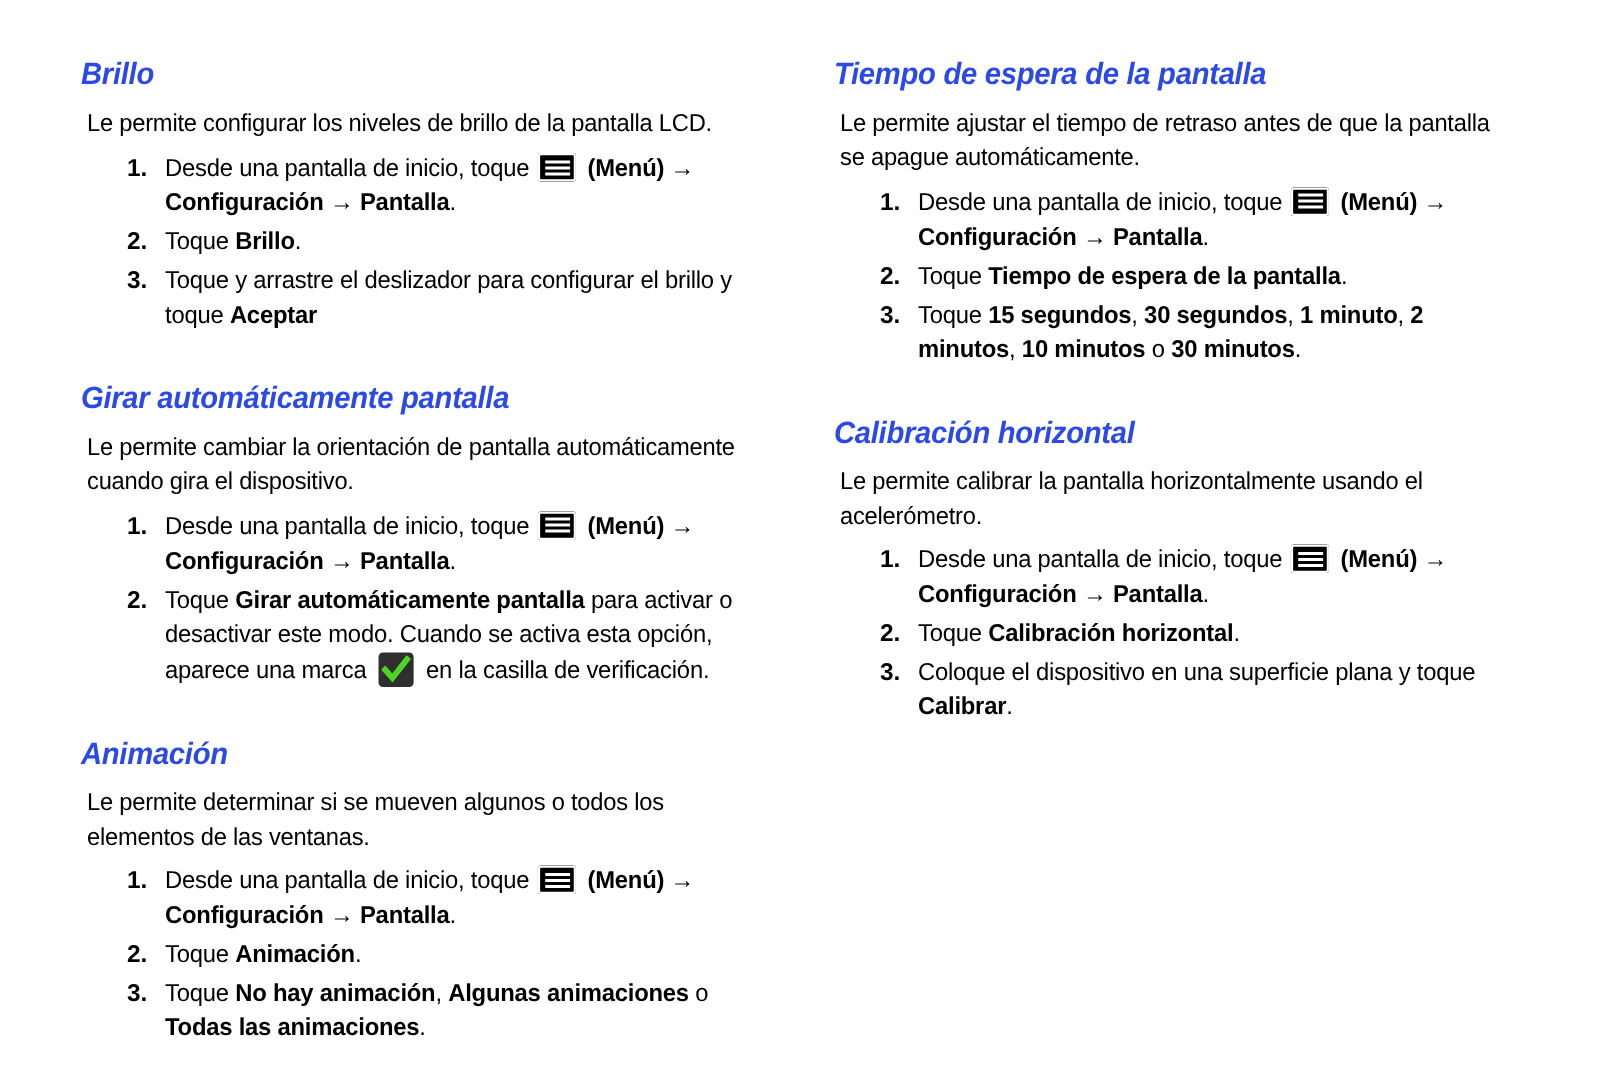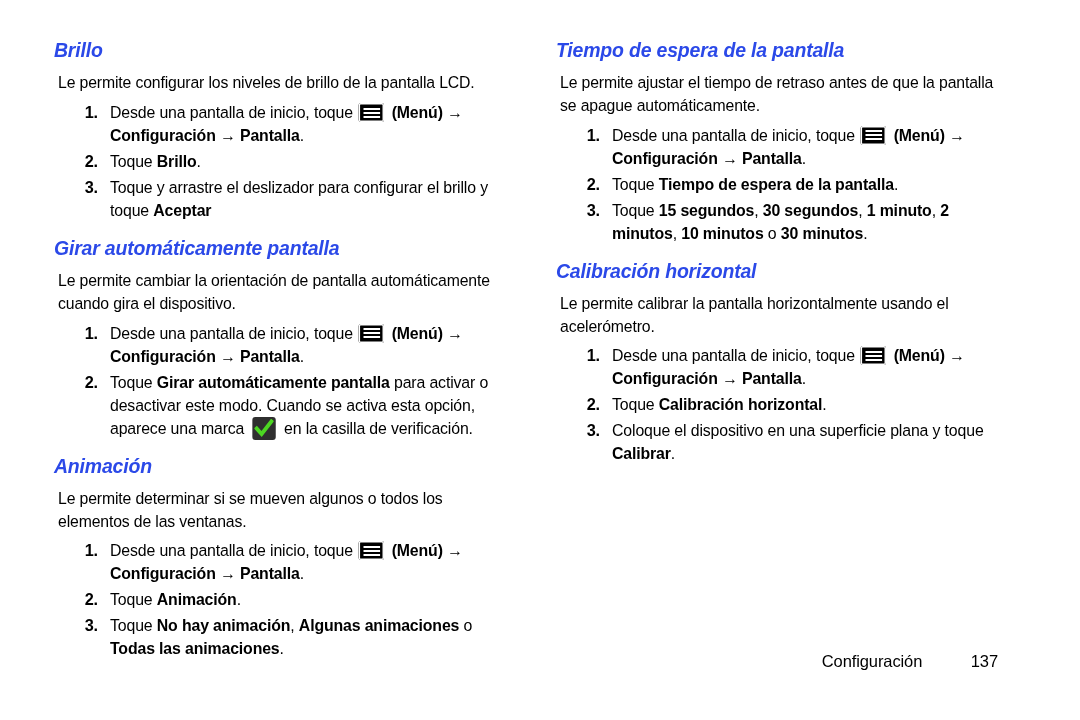--- a/index.html
+++ b/index.html
@@ -43,21 +43,21 @@
     font-size: 20.5px;
     line-height: 1.18;
     letter-spacing: -0.2px;
     margin: 0 0 9px 14px;
     transform: scaleX(0.95);
     transform-origin: left center;
     white-space: nowrap;
   }
   .sec-heading.first { margin-top: 8px; }
   .sec-block { margin-bottom: 2px; }
-  .sec-block + .sec-block { margin-top: 14px; }
+  .sec-block + .sec-block { margin-top: 32px; }
 
   
   .intro {
     font-size: 16.3px;
     line-height: 1.40;
     margin: 0 0 7px 18px;
     letter-spacing: -0.15px;
     transform: scaleX(0.97);
     transform-origin: left center;
   }
@@ -238,18 +238,14 @@
             </div>
             <div class="step">
               <span class="step-num">3.</span>
               <span class="step-body"><span>Coloque el dispositivo en una superficie plana y toque </span><span style="font-weight: bold;">Calibrar</span><span>.</span></span>
             </div>
           </div>
         </div>
       </div>
   </div>
 
-  <div class="footer">
-    <span class="f-label">Configuración</span>
-    <span>137</span>
-  </div>
 
 </div>
 
 </body></html>

